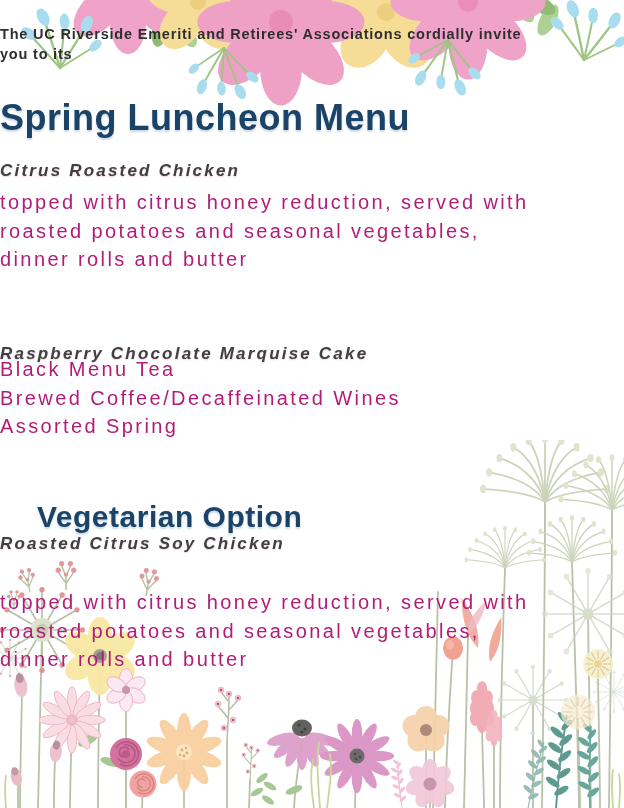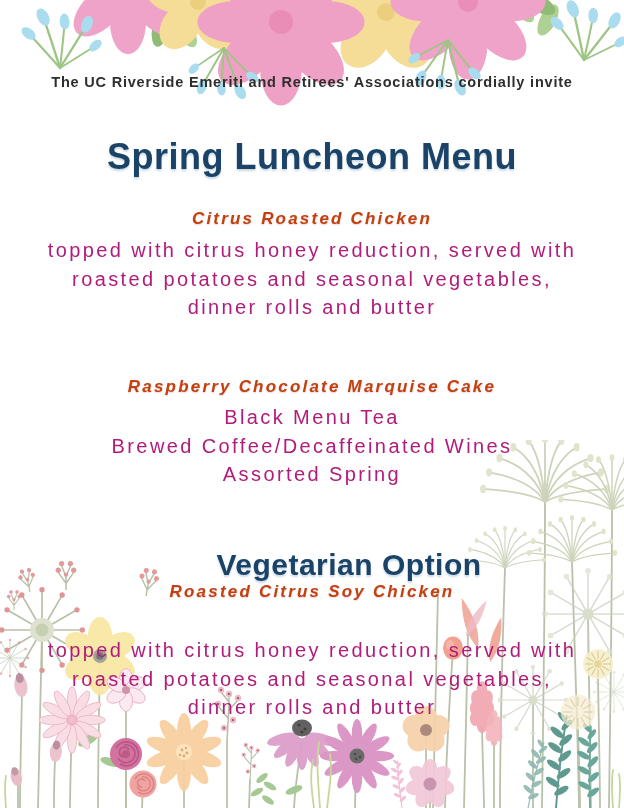--- a/index.html
+++ b/index.html
@@ -1,28 +1,28 @@
 <!DOCTYPE html>
 <html><head>
 <meta charset="utf-8">
 <style>
   html,body{margin:0;padding:0;background:#ffffff;}
   .page{position:relative;width:624px;height:808px;overflow:hidden;background:#ffffff;
         font-family:"Liberation Sans","DejaVu Sans",sans-serif;}
   .deco{position:absolute;left:0;z-index:1;}
   .deco.top{top:0;}
   .deco.bottom{top:440px;}
-  .txt{position:absolute;left:0;width:100%;text-align:center;z-index:2;margin-top:48px;}
+  .txt{position:absolute;left:0;width:100%;z-index:2;}
   .invite{top:24px;font-size:14.5px;font-weight:bold;color:#2e2e2e;letter-spacing:0.8px;line-height:20px;}
-  .title{top:86px;font-size:36px;font-weight:bold;color:#1b4367;line-height:46px;letter-spacing:0.5px;
+  .title{top:95px;font-size:36px;font-weight:bold;color:#1b4367;line-height:46px;letter-spacing:0.5px;
          text-shadow:0 2px 2px rgba(140,170,195,0.45);}
-  .entree{font-size:17px;font-weight:bold;font-style:italic;color:#c2410c;letter-spacing:2.2px;line-height:24px;
+  .entree{font-size:17px;font-weight:bold;font-style:italic;color:#404040;letter-spacing:2.2px;line-height:24px;
           text-shadow:0 1px 1.5px rgba(170,30,110,0.22);}
   .entree.e1{top:159px;}
-  .entree.dessert{top:327px;}
+  .entree.dessert{top:342px;}
   .entree.e2{top:532px;}
   .desc{font-size:20px;color:#b11c79;letter-spacing:2.4px;line-height:28.5px;}
   .desc.d1{top:188px;}
   .desc.bev{top:355px;}
   .desc.d2{top:588px;}
   .veghead{top:497px;font-size:30px;font-weight:bold;color:#1b4367;line-height:40px;letter-spacing:0.5px;
            text-shadow:0 2px 2px rgba(140,170,195,0.45);padding-left:37px;}
 </style>
 </head>
 <body>
@@ -99,20 +99,21 @@
     <g stroke="#9dc583" stroke-width="1.8" fill="#a9dcee" stroke-linecap="round">
       <use href="#cluster" transform="translate(60,68) scale(1.15)"></use>
       <use href="#cluster" transform="translate(224,48) rotate(178)"></use>
       <use href="#cluster" transform="translate(448,40) rotate(184) scale(1.05)"></use>
       <use href="#cluster" transform="translate(584,60) rotate(6) scale(1.12)"></use>
     </g>
   </svg>
 
   <div class="txt invite">
     <div>The UC Riverside Emeriti and Retirees' Associations cordially invite</div>
+    <div>you to its</div>
   </div>
 
   <div class="txt title">Spring Luncheon Menu</div>
 
   <div class="txt entree e1">Citrus Roasted Chicken</div>
   <div class="txt desc d1">
     <div>topped with citrus honey reduction, served with</div>
     <div>roasted potatoes and seasonal vegetables,</div>
     <div>dinner rolls and butter</div>
   </div>

